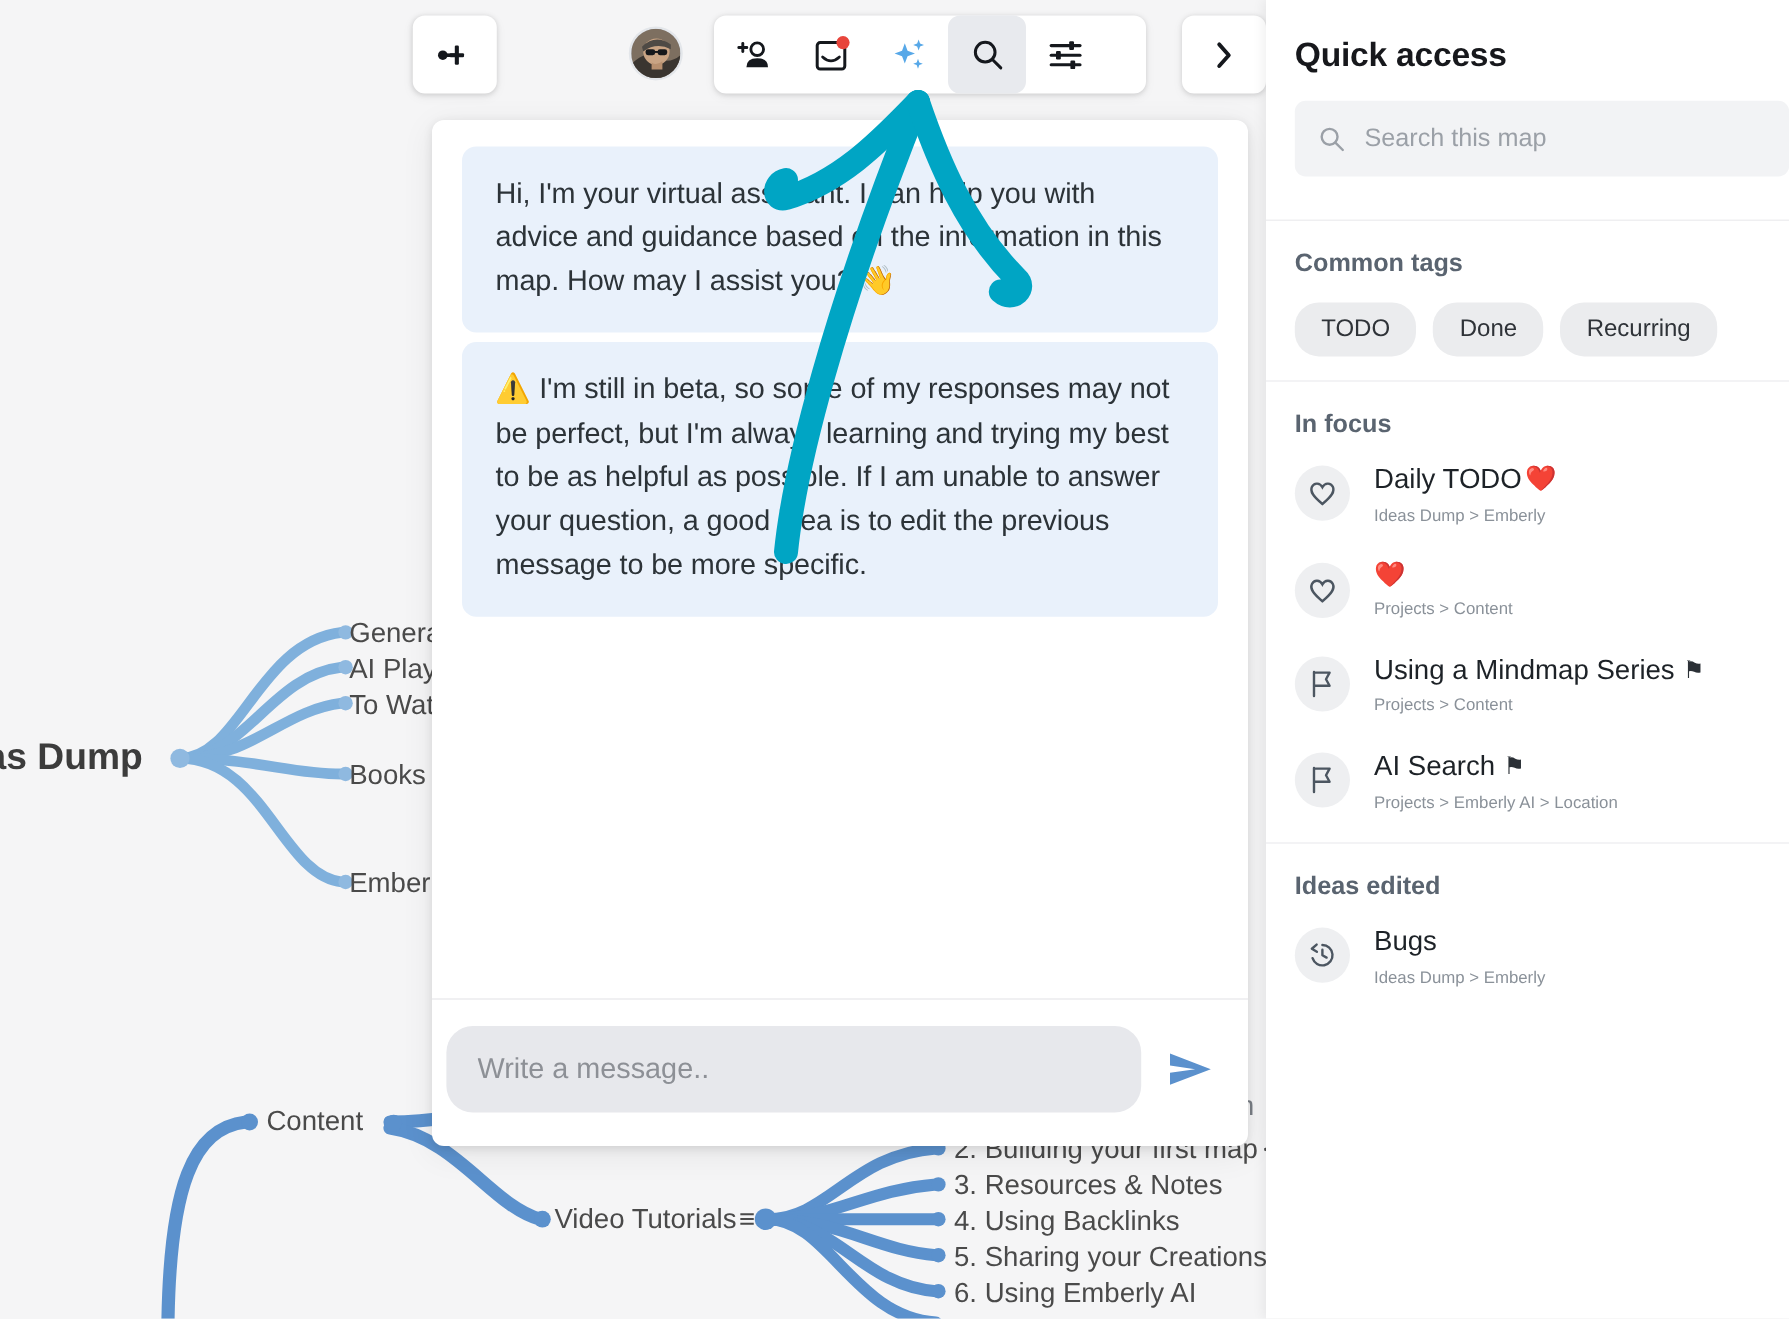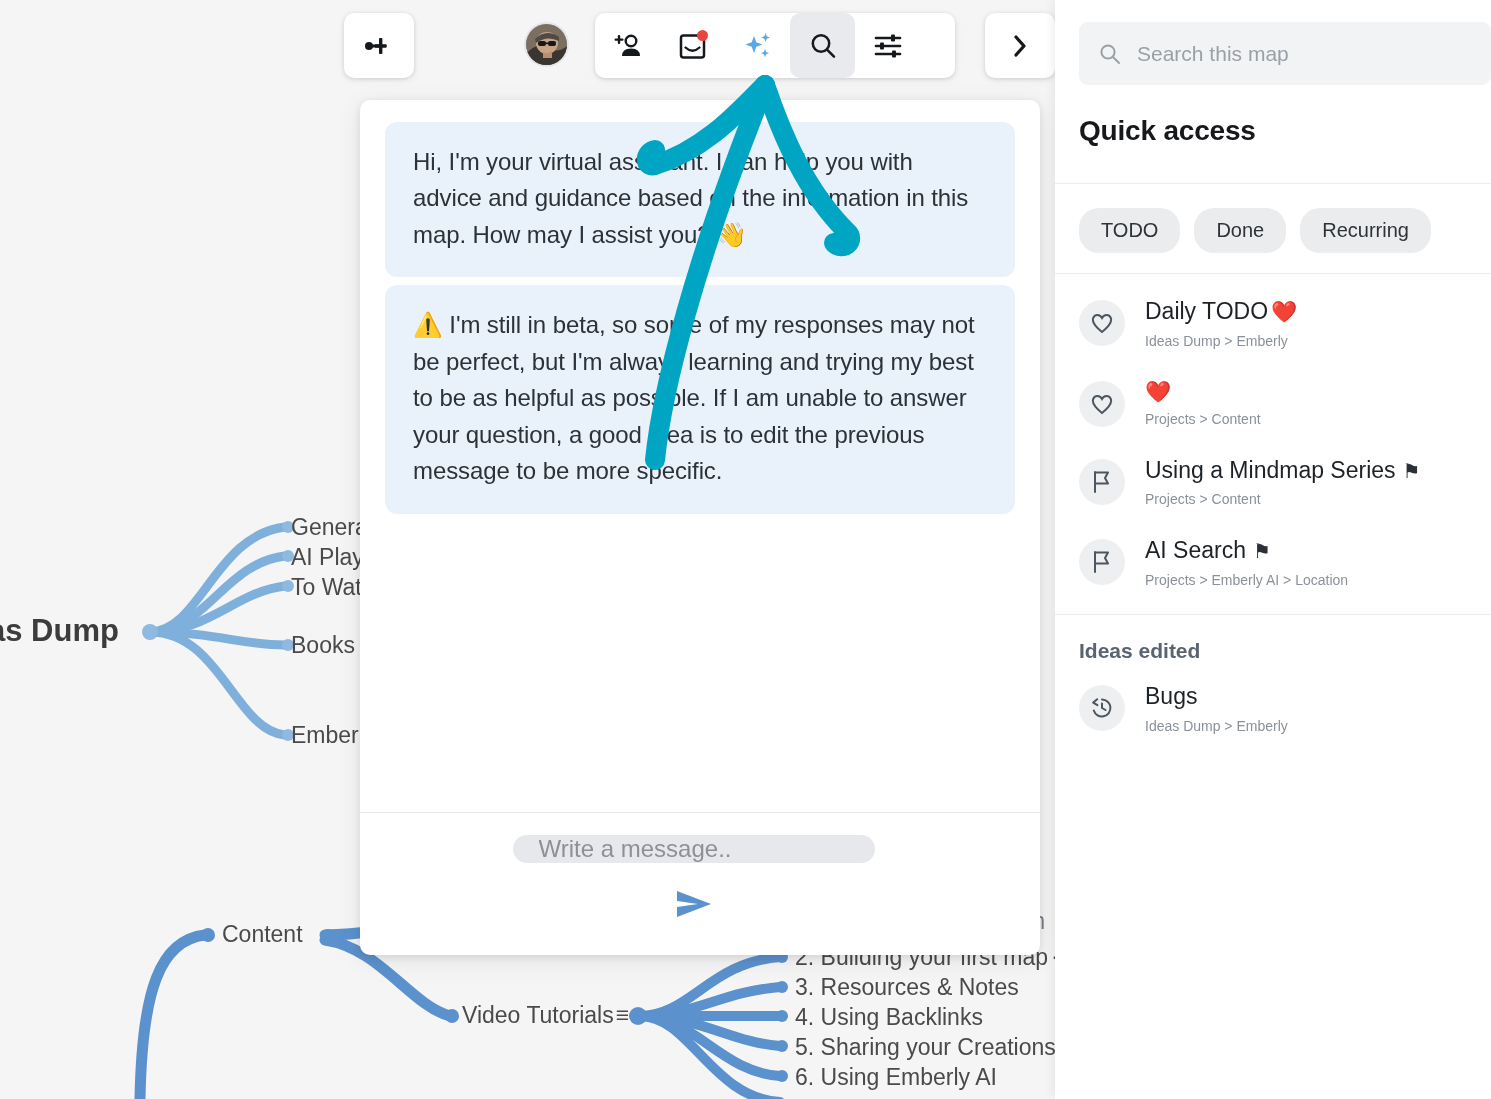--- a/index.html
+++ b/index.html
@@ -104,21 +104,20 @@
     margin-bottom: 8px;
     letter-spacing: -0.1px;
   }
   .bubble p { margin: 0; }
   #chat-input-wrap {
     border-top: 1px solid #e7e7e9;
     padding: 22px 25px 28px 12px;
     display: flex;
     align-items: center;
     gap: 18px;
-    flex-direction: column;
   }
   #chat-input {
     flex: 1;
     background: #e7e8ec;
     border: none;
     border-radius: 22px;
     height: 72px;
     padding: 0 26px;
     font-size: 24px;
     font-family: "Liberation Sans", sans-serif;
@@ -387,39 +386,41 @@
 
   <svg id="annotation" viewBox="0 0 330 460">
     <g fill="none" stroke="#00a5c4" stroke-width="20" stroke-linecap="round" stroke-linejoin="round">
       <path d="M55 420 C62 350 95 220 165 45"></path>
       <path d="M165 45 C140 70 105 110 55 125 C44 128 44 112 55 110"></path>
       <path d="M165 45 C182 95 205 150 247 192 C256 200 244 212 234 203"></path>
     </g>
   </svg>
 
   <div id="sidebar">
+    <div id="sidebar-title">Quick access</div>
+
     <div id="search-row">
       <svg width="22" height="22" viewBox="0 0 22 22">
         <circle cx="9" cy="9" r="6.6" fill="none" stroke="#9ba0a7" stroke-width="2"></circle>
         <line x1="13.8" y1="13.8" x2="20" y2="20" stroke="#9ba0a7" stroke-width="2" stroke-linecap="round"></line>
       </svg>
       <input id="search-input" type="text" placeholder="Search this map" style="">
     </div>
 
-    <div id="sidebar-title">Quick access</div>
-
     <div class="sb-section" style="margin-top:36px;">
+      <div class="sb-section-title">Common tags</div>
       <div id="tags">
         <div class="tag">TODO</div>
         <div class="tag">Done</div>
         <div class="tag">Recurring</div>
       </div>
     </div>
 
     <div class="sb-section">
+      <div class="sb-section-title">In focus</div>
 
       <div class="focus-item">
         <div class="focus-icon">
           <svg width="24" height="22" viewBox="0 0 24 22">
               <path d="M12 20 C4 13.5 1.5 9.5 3.3 5.7 C5.2 1.8 10 2.3 12 6 C14 2.3 18.8 1.8 20.7 5.7 C22.5 9.5 20 13.5 12 20 Z" fill="none" stroke="#4c5661" stroke-width="2"></path>
             </svg>
         </div>
         <div>
           <div class="focus-title">
             <span>Daily TODO</span>

